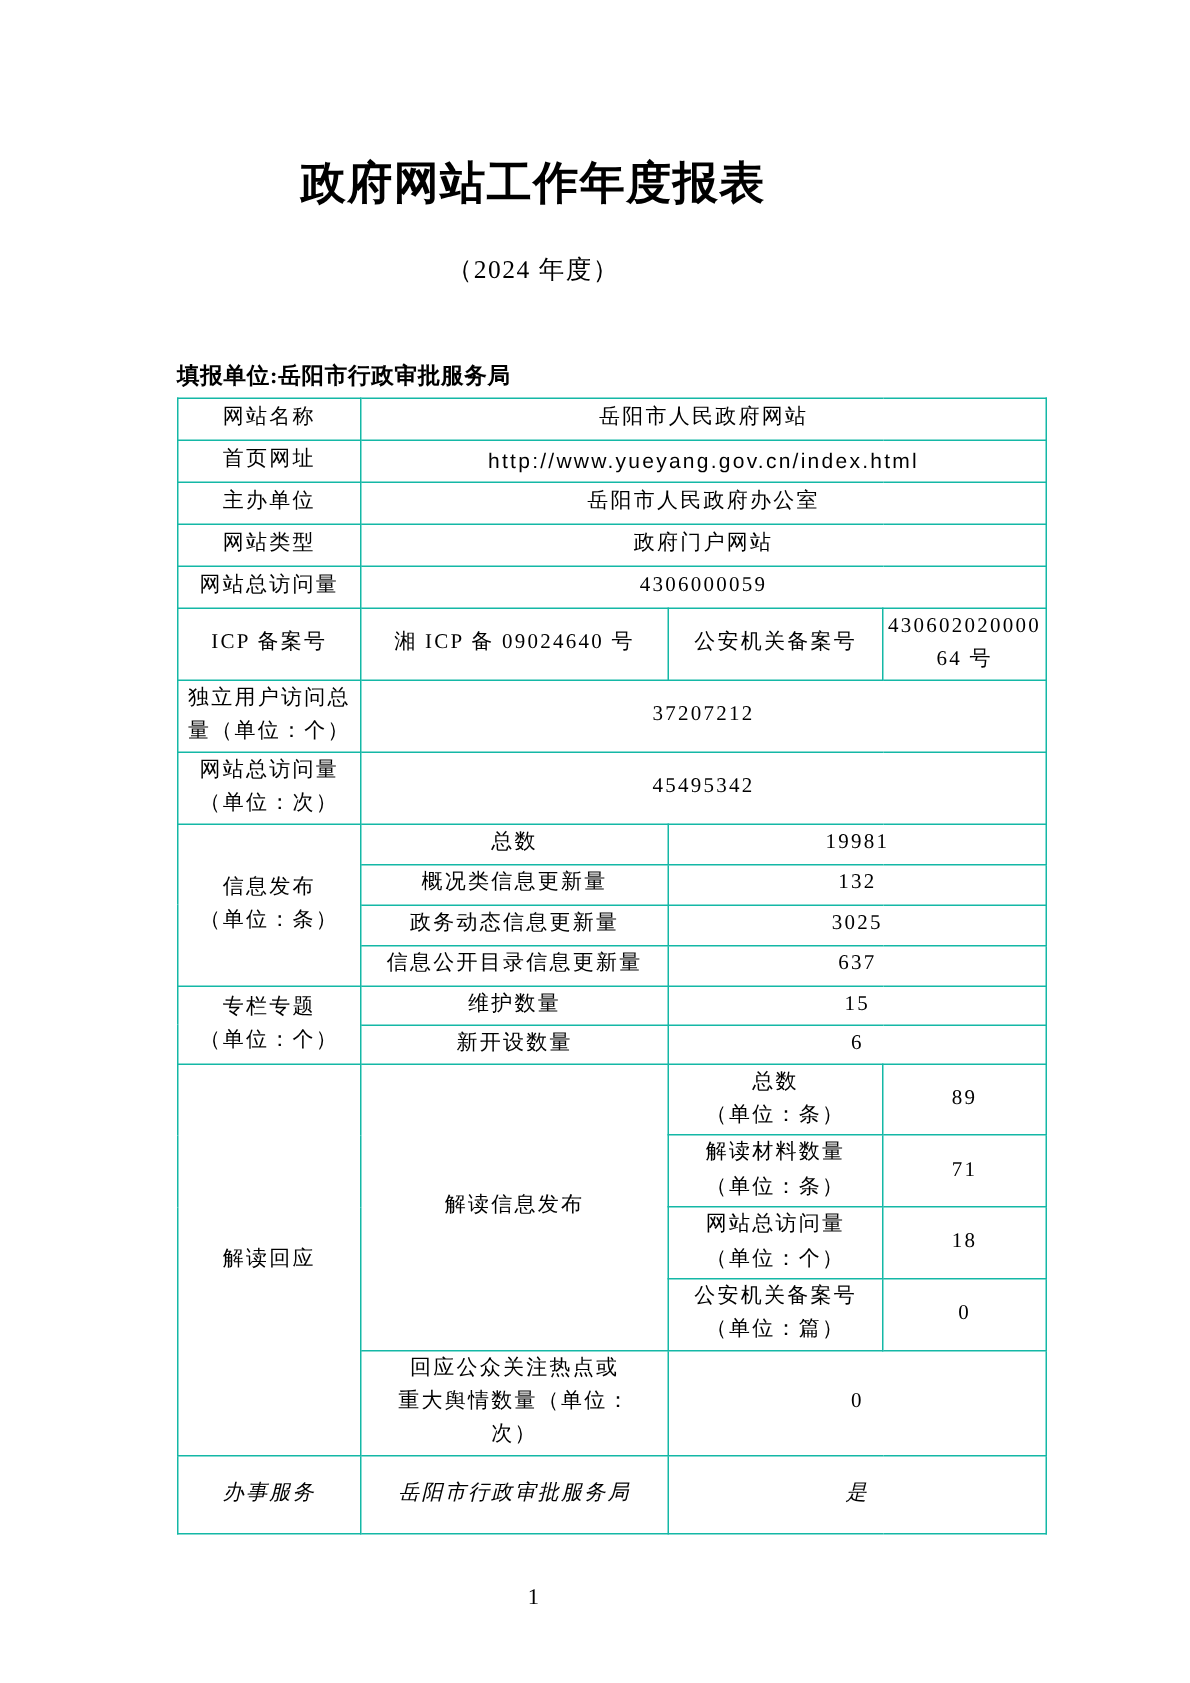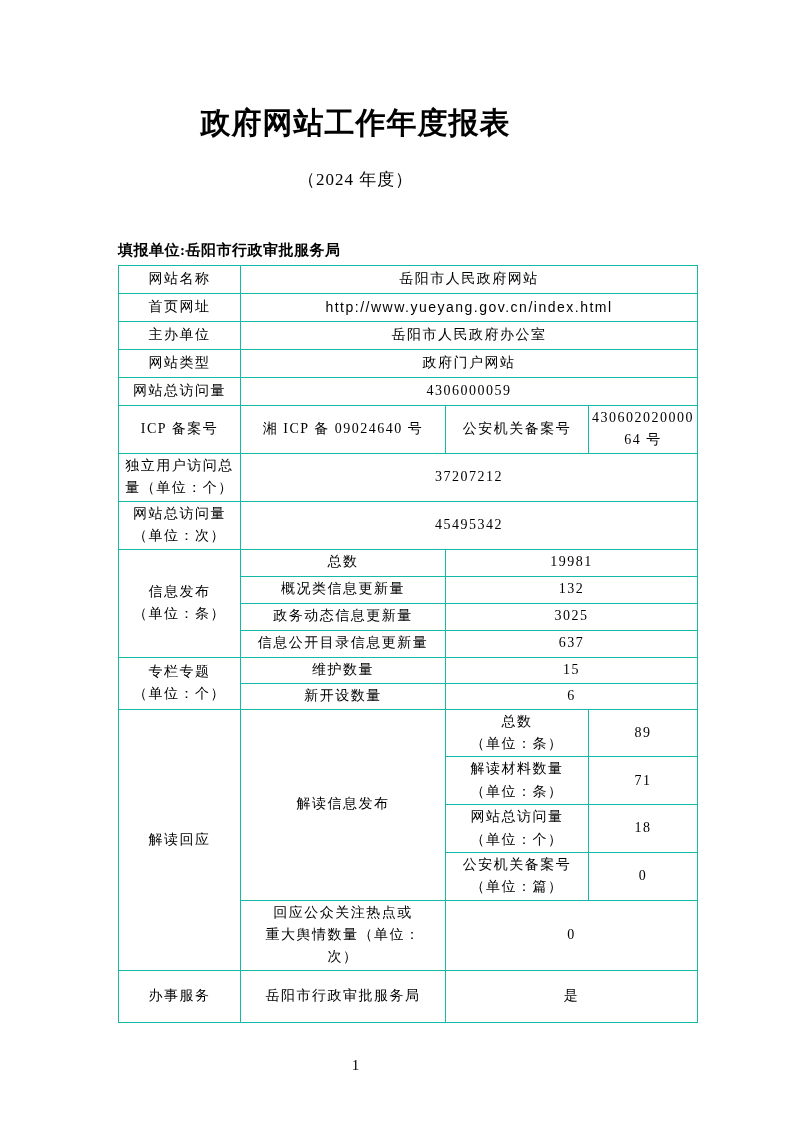--- a/index.html
+++ b/index.html
@@ -60,21 +60,21 @@
     white-space: pre-line;
     overflow: hidden;
   }
   .rh28 { height: 28px; }
   .rh45 { height: 45px; }
   .rh48 { height: 48px; margin-left: 44px; }
   .rh27 { height: 27px; }
   .rh26 { height: 26px; }
   .rh46 { height: 46px; }
   .rh67 { height: 67px; margin-left: 36px; }
-  .rh52 { height: 52px; }
+  .rh52 { height: 52px; font-style: italic; }
   td.url-cell {
     font-family: Liberation Sans, sans-serif;
     letter-spacing: 0;
     margin-top: 44px;
   }
   td.num-break {
     word-break: break-all;
   }
   td.bottom-align {
     vertical-align: bottom;

